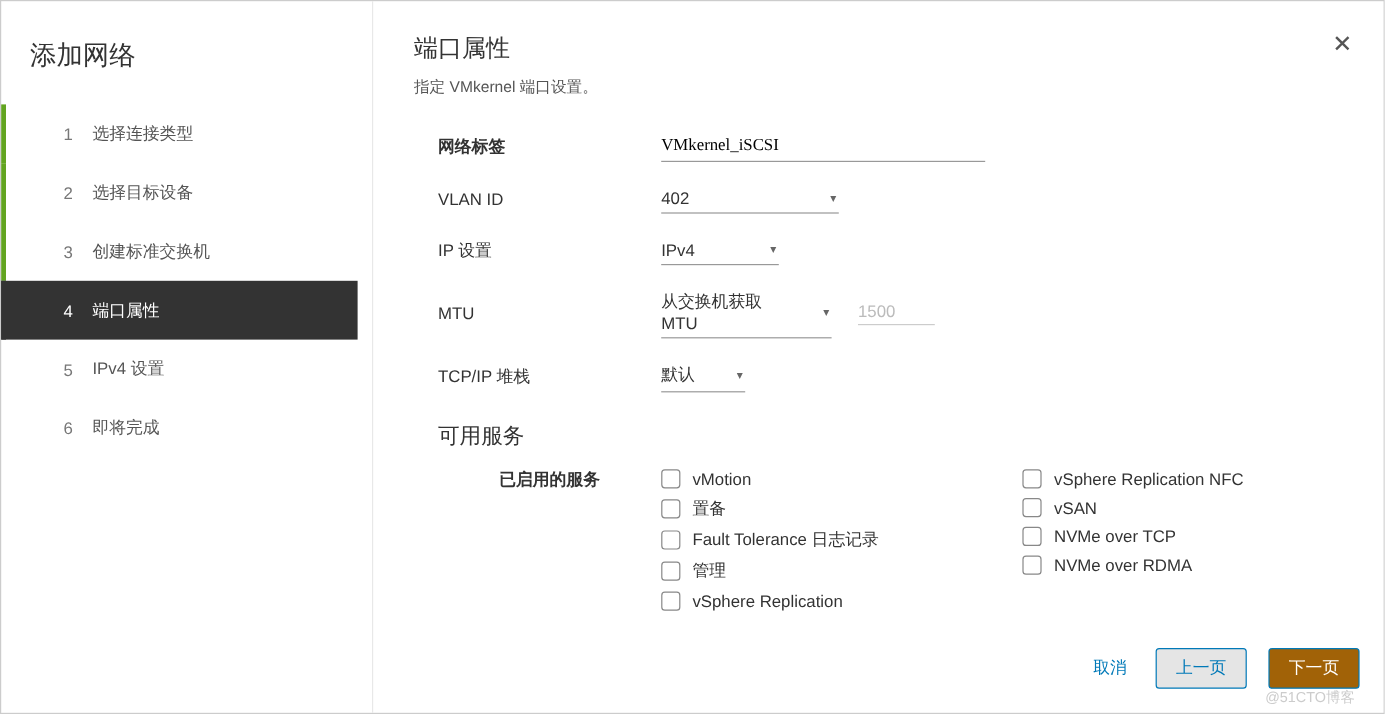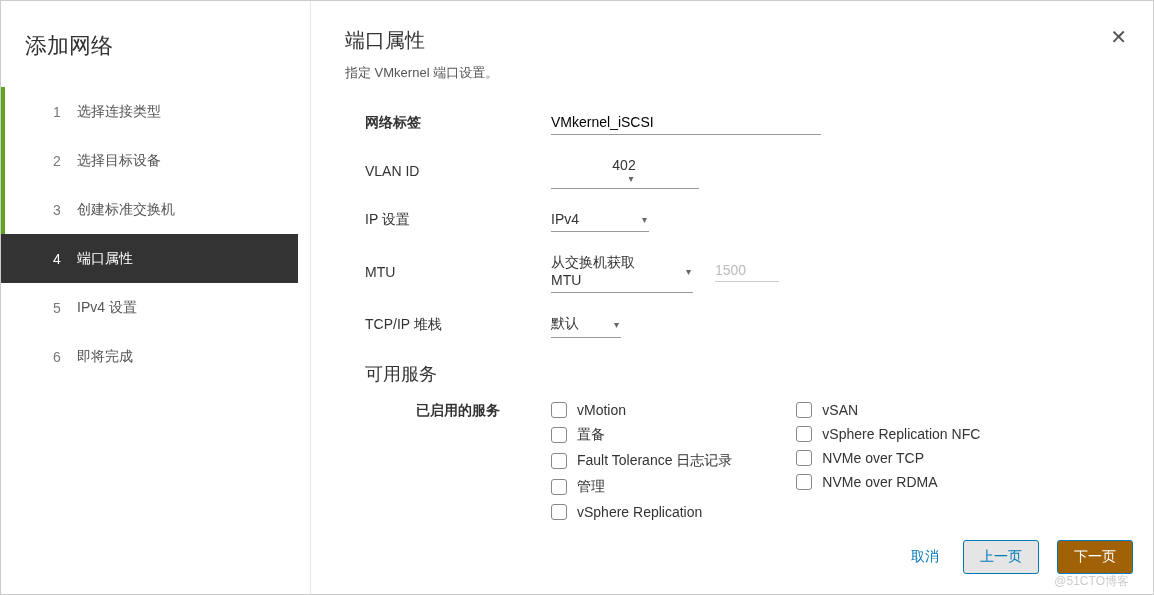--- a/index.html
+++ b/index.html
@@ -14,32 +14,32 @@
     .step .num { width: 24px; color: #777; }
     .step.current .num { color: #fff; }
     .main { flex: 1; display: flex; flex-direction: column; padding: 26px 34px 20px 34px; position: relative; }
     .close-x { position: absolute; top: 26px; right: 26px; font-size: 20px; color: #555; cursor: pointer; line-height: 1; }
     .page-title { font-size: 20px; color: #333; margin-bottom: 10px; font-weight: 400; }
     .subtitle { font-size: 13px; color: #555; margin-bottom: 28px; }
     .form { padding-left: 20px; }
     .row { display: flex; align-items: center; margin-bottom: 18px; }
     .row .label { width: 186px; color: #333; }
     .row .label.bold { font-weight: 600; }
-    .input-text { border: none; border-bottom: 1px solid #999; padding: 4px 0; font-size: 14px; width: 270px; background: transparent; }
+    .input-text { border: none; border-bottom: 1px solid #999; padding: 4px 0; font-size: 14px; width: 270px; background: transparent; font-family: Liberation Serif, serif; }
     .select { display: inline-flex; align-items: center; justify-content: space-between; border-bottom: 1px solid #999; padding: 4px 2px 4px 0; cursor: pointer; color: #333; }
     .select .chev { margin-left: 14px; font-size: 10px; color: #666; }
-    .select.w148 { width: 148px; flex-direction: column; }
+    .select.w148 { width: 148px; }
     .select.w100 { width: 98px; }
     .select.w145 { width: 142px; gap: 21px; }
     .select.w64 { width: 70px; }
     .mtu-val { margin-left: 22px; border-bottom: 1px solid #ccc; color: #bbb; width: 64px; padding-bottom: 3px; font-size: 14px; }
     .section-title { font-size: 18px; font-weight: 400; color: #333; margin: 24px 0 16px 0; }
     .services-row { display: flex; }
     .services-label { width: 186px; font-weight: 600; color: #333; text-align: center; }
-    .services-grid { display: flex; gap: 64px; }
+    .services-grid { display: flex; gap: 120px; }
     .services-col { display: flex; flex-direction: column; gap: 8px; }
     .chk { display: flex; align-items: center; gap: 10px; cursor: pointer; }
     .chk-box { width: 16px; height: 16px; border: 1px solid #888; border-radius: 3px; flex-shrink: 0; }
     .chk-label { color: #333; font-size: 14px; }
     .footer { position: absolute; bottom: 20px; right: 20px; display: flex; align-items: center; gap: 18px; }
     .btn-text { color: #0079b8; cursor: pointer; padding: 8px 6px; font-size: 14px; }
     .btn { border: 1px solid #0079b8; color: #0079b8; background: #e5e5e5; padding: 7px 16px; font-size: 14px; border-radius: 3px; cursor: pointer; }
     .btn.primary { background: #a16207; color: #fff; }
     .watermark { position: absolute; bottom: 4px; right: 24px; color: #ccc; font-size: 12px; pointer-events: none; }
   </style>
@@ -146,25 +146,25 @@
                 <span class="chk-label">管理</span>
               </label>
             <label class="chk">
                 <span class="chk-box"></span>
                 <span class="chk-label">vSphere Replication</span>
               </label>
           </div>
           <div class="services-col">
             <label class="chk">
                 <span class="chk-box"></span>
-                <span class="chk-label">vSAN</span>
+                <span class="chk-label">vSphere Replication NFC</span>
               </label>
             <label class="chk">
                 <span class="chk-box"></span>
-                <span class="chk-label">vSphere Replication NFC</span>
+                <span class="chk-label">vSAN</span>
               </label>
             <label class="chk">
                 <span class="chk-box"></span>
                 <span class="chk-label">NVMe over TCP</span>
               </label>
             <label class="chk">
                 <span class="chk-box"></span>
                 <span class="chk-label">NVMe over RDMA</span>
               </label>
           </div>

